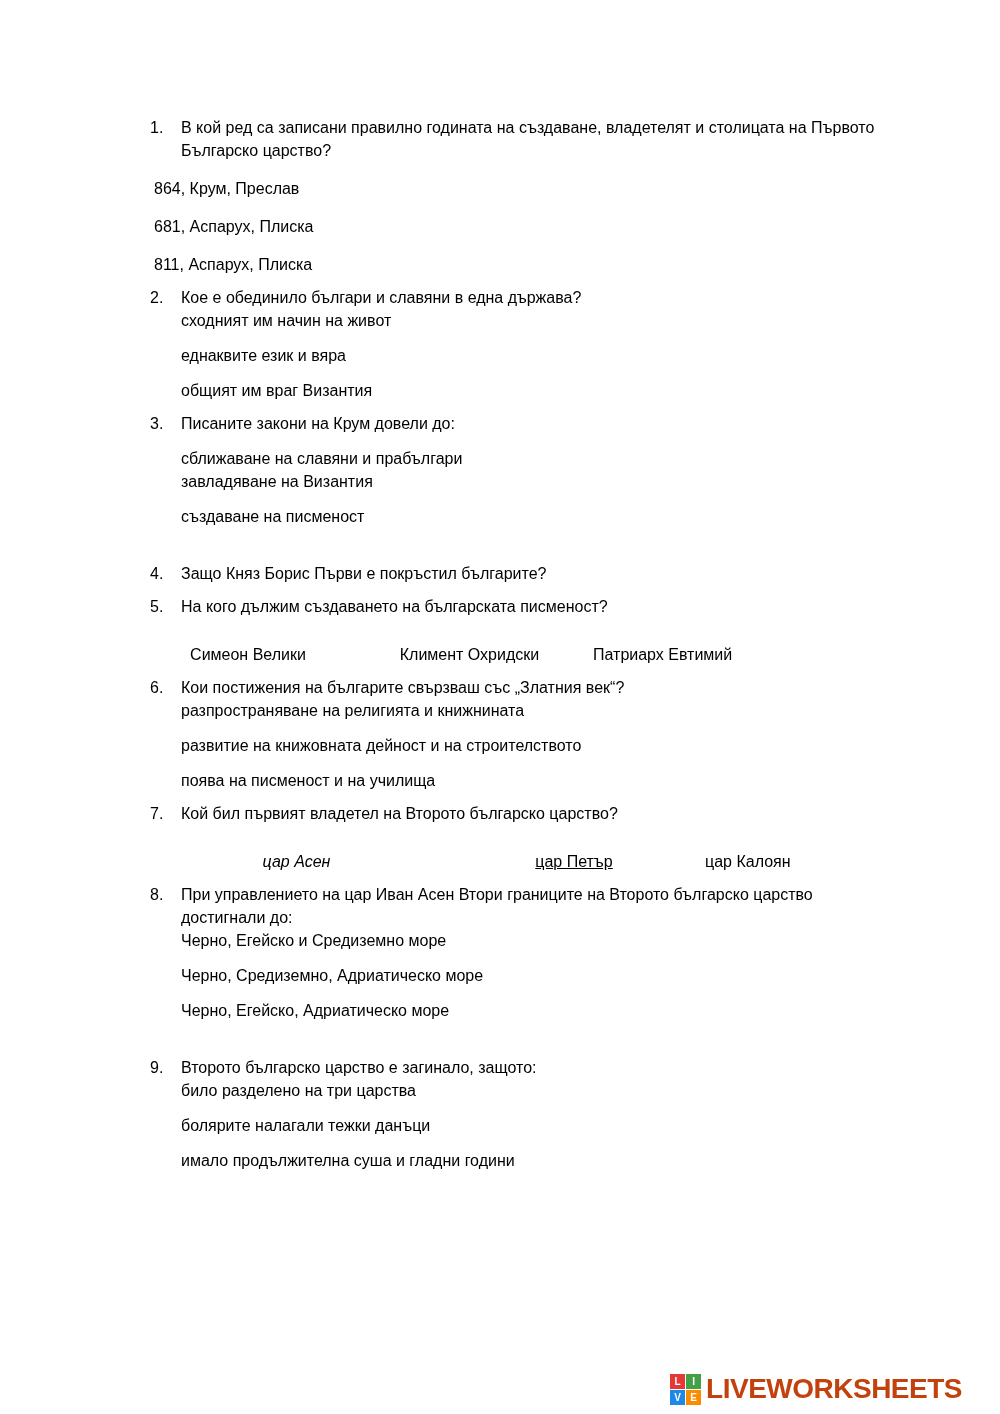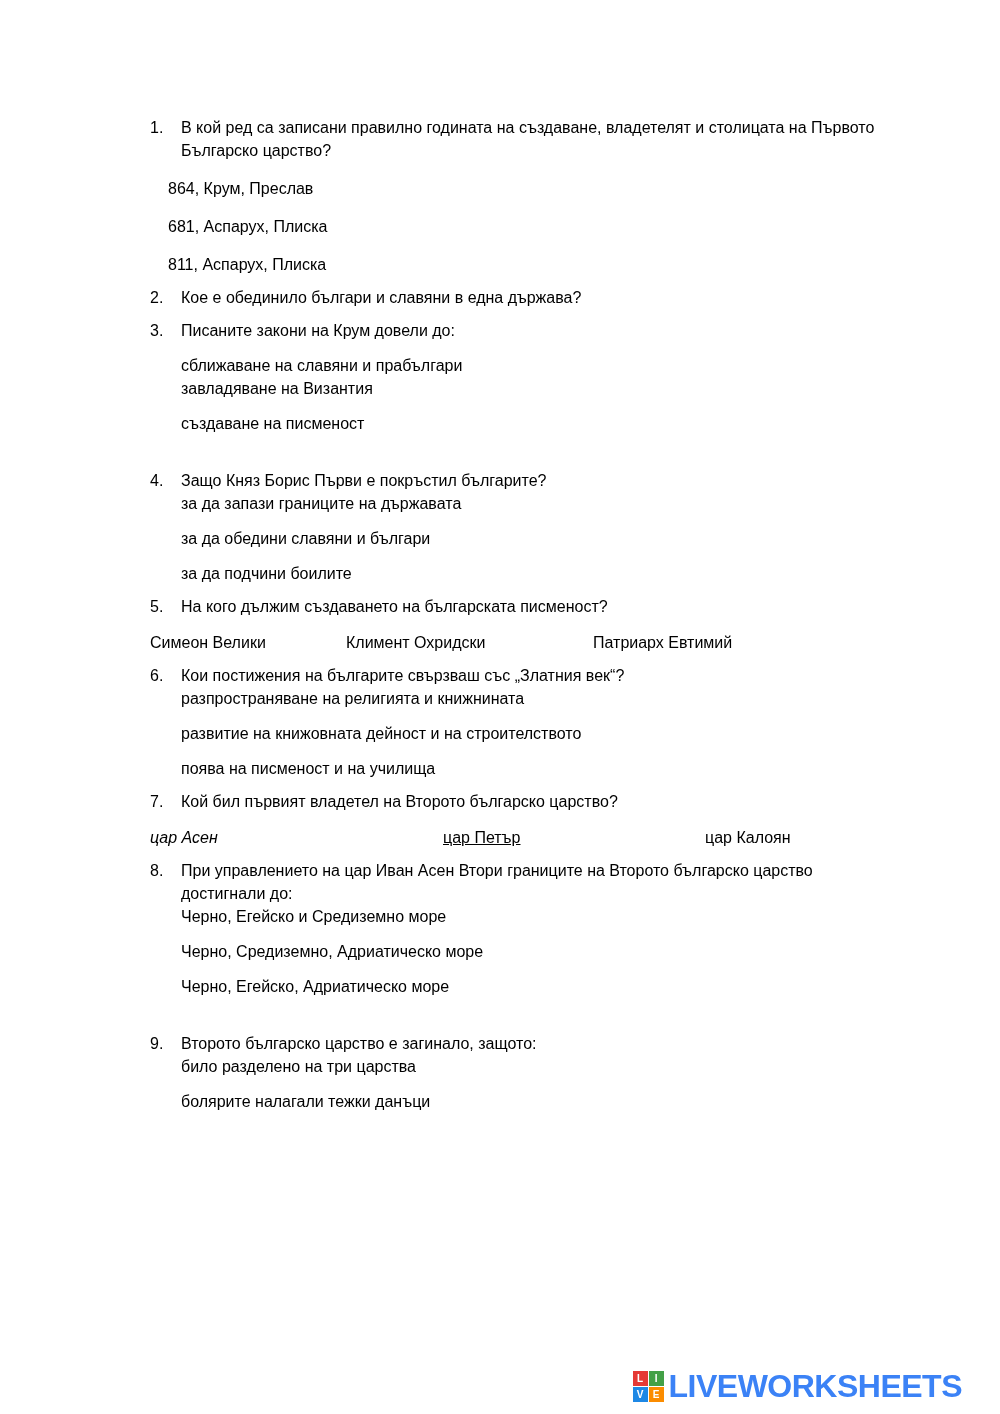--- a/index.html
+++ b/index.html
@@ -20,26 +20,26 @@
     font-size:16px;
     line-height:23px;
   }
   .qblock { margin-top:10px; }
   .qblock.first { margin-top:0; }
   .qblock.gap-large { margin-top:34px; }
   .question { display:flex; }
   .qnum { width:31px; flex:none; }
   .qtext { flex:1; }
   .opts { margin-left:31px; }
-  .opts.noindent { margin-left:18px; }
+  .opts.noindent { margin-left:4px; }
   .option { margin-top:12px; cursor:pointer; }
   .option.tight { margin-top:0; }
   .opts.spread .option { margin-top:15px; }
   .optrow { margin-top:13px; display:flex; }
-  .optrow .option { margin-top:0; display:inline-block; }
+  .optrow .option { margin-top:12px; display:inline-block;text-align:center; }
   .optrow.q5 .option:nth-child(1){ width:196px; }
   .optrow.q5 .option:nth-child(2){ width:247px; }
   .optrow.q7 .option:nth-child(1){ width:293px;font-style:italic; }
   .optrow.q7 .option:nth-child(2){ width:262px;text-decoration:underline; }
   .footer {
     position:absolute;
     right:38px; bottom:9px;
     display:flex; align-items:center; gap:5px;
   }
   .logo-tiles {
@@ -49,23 +49,23 @@
     gap:1px;
   }
   .tile {
     color:#fff;
     font-weight:bold;
     font-size:10px;
     line-height:15px;
     text-align:center;
   }
   .brand {
-    font-size:32px;
+    font-size:28px;
     font-weight:bold;
-    color:#3b82f6;
+    color:#c2410c;
     letter-spacing:-0.5px;
   }
 </style>
 </head>
 <body>
 
 <div class="page">
   <div class="content">
 
     <div class="qblock first">
@@ -78,43 +78,43 @@
         <div class="option">681, Аспарух, Плиска</div>
         <div class="option">811, Аспарух, Плиска</div>
       </div>
     </div>
 
     <div class="qblock">
       <div class="question">
         <span class="qnum">2.</span>
         <div class="qtext">Кое е обединило българи и славяни в една държава?</div>
       </div>
+      <div class="opts">
+        <div class="option tight">сходният им начин на живот</div>
+        <div class="option">еднаквите език и вяра</div>
+        <div class="option">общият им враг Византия</div>
+      </div>
     </div>
 
     <div class="qblock">
       <div class="question">
         <span class="qnum">3.</span>
         <div class="qtext">Писаните закони на Крум довели до:</div>
       </div>
       <div class="opts">
         <div class="option">сближаване на славяни и прабългари</div>
         <div class="option tight">завладяване на Византия</div>
         <div class="option">създаване на писменост</div>
       </div>
     </div>
 
     <div class="qblock gap-large">
       <div class="question">
         <span class="qnum">4.</span>
         <div class="qtext">Защо Княз Борис Първи е покръстил българите?</div>
-      </div>
-      <div class="opts">
-        <div class="option tight">за да запази границите на държавата</div>
-        <div class="option">за да обедини славяни и българи</div>
-        <div class="option">за да подчини боилите</div>
       </div>
     </div>
 
     <div class="qblock">
       <div class="question">
         <span class="qnum">5.</span>
         <div class="qtext">На кого дължим създаването на българската писменост?</div>
       </div>
       <div class="optrow q5">
         <div class="option">Симеон Велики</div>
@@ -160,20 +160,21 @@
     </div>
 
     <div class="qblock gap-large">
       <div class="question">
         <span class="qnum">9.</span>
         <div class="qtext">Второто българско царство е загинало, защото:</div>
       </div>
       <div class="opts">
         <div class="option tight">било разделено на три царства</div>
         <div class="option">болярите налагали тежки данъци</div>
+        <div class="option">имало продължителна суша и гладни години</div>
       </div>
     </div>
 
   </div>
 
   <div class="footer">
     <div class="logo-tiles">
       <span class="tile" style="background: rgb(229, 57, 53);">L</span>
       <span class="tile" style="background: rgb(67, 160, 71);">I</span>
       <span class="tile" style="background: rgb(30, 136, 229);">V</span>

